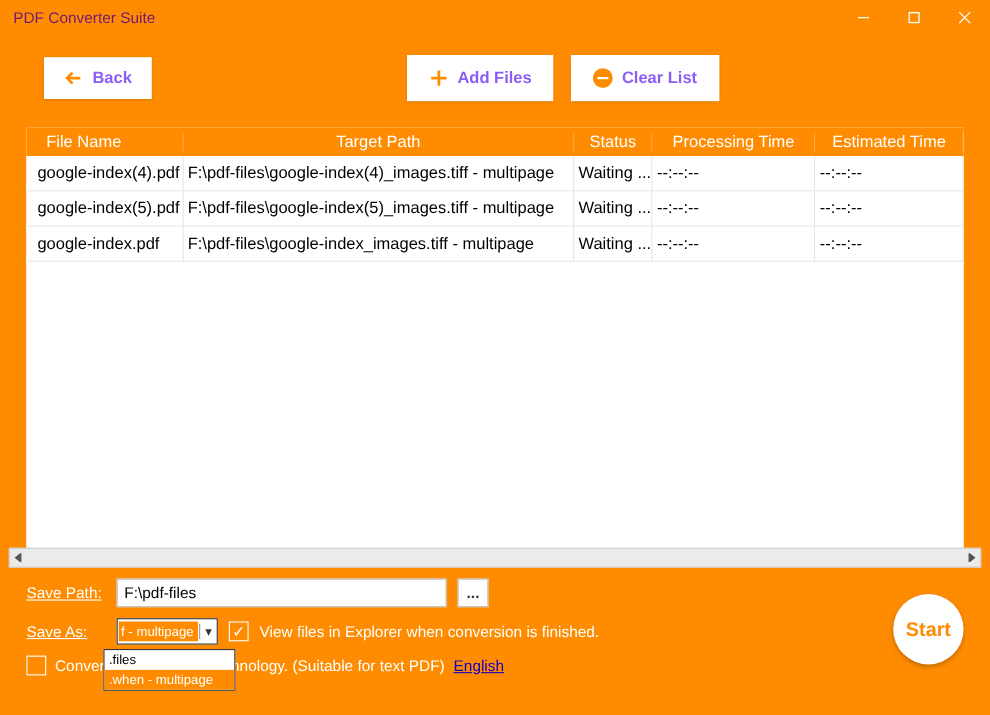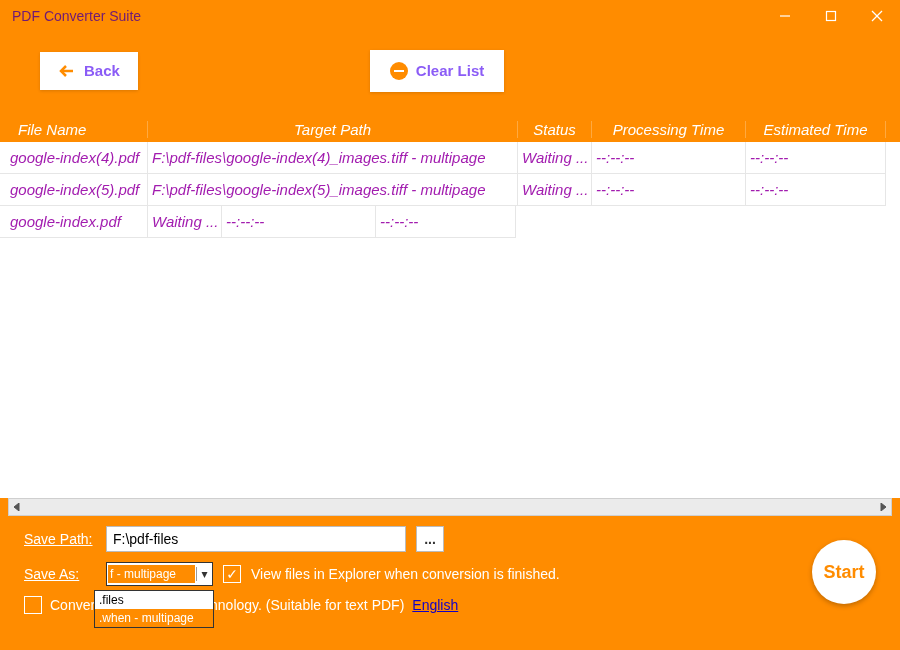--- a/index.html
+++ b/index.html
@@ -15,43 +15,43 @@
     .toolbar { display: flex; align-items: center; padding: 18px 24px 24px 40px; gap: 16px; }
     .btn { background: #fff; color: #8b5cf6; border-radius: 0; padding: 10px 18px; display: flex; align-items: flex-start; gap: 8px; font-size: 15px; font-weight: 600; box-shadow: 0 1px 3px rgba(0,0,0,0.15); }
     .btn .ico { width: 18px; height: 18px; display: flex; align-items: center; justify-content: center; }
     .spacer-mid { width: 200px; }
     .btn-add, .btn-clear { padding: 12px 20px; }
     .plus-line { stroke: #ff8c00; stroke-width: 2.5; }
     .minus-circle { display:flex; align-items:center; justify-content:center; width:18px; height:18px; border-radius:50%; background:#ff8c00; color:#fff; }
     .minus-circle .bar { width:10px; height:2.5px; background:#fff; }
 
     
-    .table-wrap { margin: 0 0; background: #fff; font-style: italic; }
+    .table-wrap { margin: 0 24px; background: #fff; }
     .thead { display: flex; background: #ff8c00; color: #fff; font-size: 15px; height: 26px; align-items: center; }
     .thead > div, .row > div { padding: 0 4px; overflow: hidden; white-space: nowrap; text-overflow: ellipsis; border-right: 1px solid rgba(255,255,255,0.25); }
     .row > div { border-right: 1px solid #e6e6e6; border-bottom: 1px solid #e6e6e6; height: 32px; display:flex; align-items:center; }
-    .row { display: flex; font-size: 15px; color: #a21caf; }
+    .row { display: flex; font-size: 15px; color: #000000; }
     .c-file   { width: 148px; padding-left:10px !important; }
     .c-target { width: 370px; }
     .c-status { width:  74px; }
     .c-proc   { width: 154px; }
     .c-est    { width: 140px; }
     .thead .c-file{padding-left:18px !important;} .thead .c-target{text-align:center;} .thead .c-status{text-align:center;} .thead .c-proc{text-align:center;} .thead .c-est{text-align:center;}
     .grid-body { height: 356px; background:#fff; }
     .hscroll { height: 18px; background:#ebebeb; border:1px solid #cfcfcf; margin: 0 8px 4px 8px; display:flex; align-items:center; justify-content:space-between; }
     .hscroll .arrow { width:16px; height:16px; display:flex; align-items:center; justify-content:center; }
     .hscroll .arrow svg{stroke:#555;fill:#555;}
 
     
     .footer { padding: 6px 24px 0 24px; color:#fff; font-size:14px; position:relative; }
     .frow { display:flex; align-items:center; gap:10px; margin-bottom:10px; }
     .label { width: 72px; text-decoration: underline; }
     .path-input { flex: 0 0 300px; height:26px; padding:0 6px; border:1px solid #bbb; font-size:14px; }
     .browse-btn { width:28px; height:26px; background:#fff; border:1px solid #bbb; display:flex; align-items:center; justify-content:center; font-weight:700; color:#333; }
-    .saveas-box { width:107px; height:24px; border:1px solid #333; background:#fff; color:#000; display:flex; align-items:center; font-size:12px; position:relative; }
+    .saveas-box { width:92px; height:24px; border:1px solid #333; background:#fff; color:#000; display:flex; align-items:center; font-size:12px; position:relative; }
     .saveas-box .val { flex:1; padding:0 2px; overflow:hidden; white-space:nowrap; background:#ff8c00; color:#fff; height:18px; margin:1px; display:flex; align-items:center; }
     .saveas-box .dd { width:16px; display:flex; align-items:center; justify-content:center; border-left:1px solid #999; color:#333; }
     .dropdown { position:absolute; left:94px; top:70px; width:120px; background:#fff; border:1px solid #333; font-size:12px; color:#000; z-index:10; }
     .dropdown .opt { padding:2px 4px; }
     .dropdown .opt.sel { background:#ff8c00; color:#fff; }
     .chk { width:18px; height:18px; border:1px solid #fff; display:flex; align-items:center; justify-content:center; }
     .chk.checked::after { content:"✓"; color:#fff; font-size:14px; line-height:1; }
     .lang-link { color:#1200c6; text-decoration:underline; }
     .start-btn { position:absolute; right:24px; top:20px; width:64px; height:64px; border-radius:50%; background:#fff; color:#ff8c00; display:flex; align-items:center; justify-content:center; font-size:18px; font-weight:700; box-shadow:0 2px 5px rgba(0,0,0,0.25); }
     .lastrow { display:flex; align-items:center; gap:8px; margin-top:2px; }
@@ -85,20 +85,29 @@
   <div class="btn">
     <span class="ico">
       <svg viewBox="0 0 18 18" width="18" height="18" fill="none">
           <line x1="3" y1="9" x2="15" y2="9" class="plus-line"></line>
           <polyline points="8,4 3,9 8,14" class="plus-line" fill="none"></polyline>
         </svg>
     </span>
     <span>Back</span>
   </div>
   <div class="spacer-mid"></div>
+  <div class="btn btn-add">
+    <span class="ico">
+      <svg viewBox="0 0 18 18" width="18" height="18">
+          <line x1="9" y1="2" x2="9" y2="16" class="plus-line"></line>
+          <line x1="2" y1="9" x2="16" y2="9" class="plus-line"></line>
+        </svg>
+    </span>
+    <span>Add Files</span>
+  </div>
   <div class="btn btn-clear">
     <span class="minus-circle">
         <span class="bar"></span>
       </span>
     <span>Clear List</span>
   </div>
 </div>
 
 <div class="table-wrap">
   <div class="thead">
@@ -118,20 +127,21 @@
     </div>
     <div class="row">
       <div class="c-file">google-index(5).pdf</div>
       <div class="c-target">F:\pdf-files\google-index(5)_images.tiff - multipage</div>
       <div class="c-status">Waiting ...</div>
       <div class="c-proc">--:--:--</div>
       <div class="c-est">--:--:--</div>
     </div>
     <div class="row">
       <div class="c-file">google-index.pdf</div>
+      <div class="c-target">F:\pdf-files\google-index_images.tiff - multipage</div>
       <div class="c-status">Waiting ...</div>
       <div class="c-proc">--:--:--</div>
       <div class="c-est">--:--:--</div>
     </div>
   </div>
 </div>
 <div class="hscroll">
   <span class="arrow">
       <svg width="8" height="8" viewBox="0 0 8 8">
         <polygon points="6,0 6,8 1,4"></polygon>

